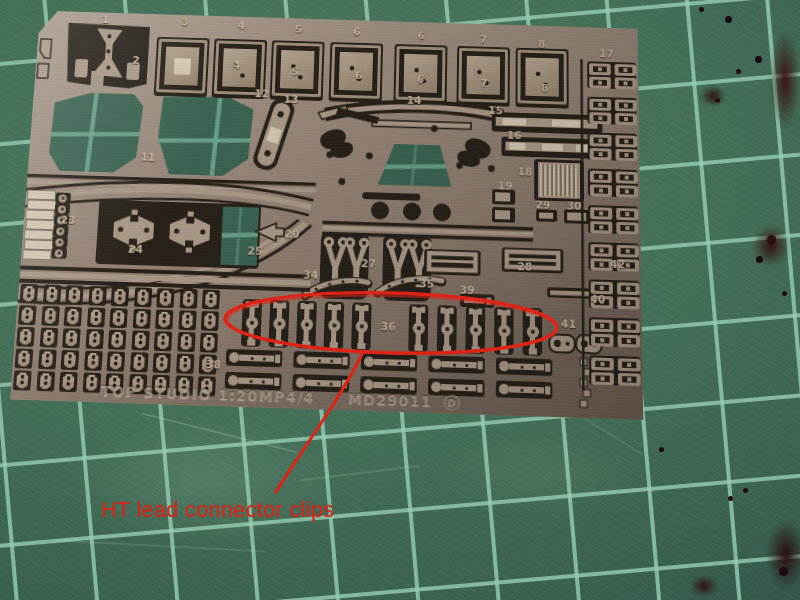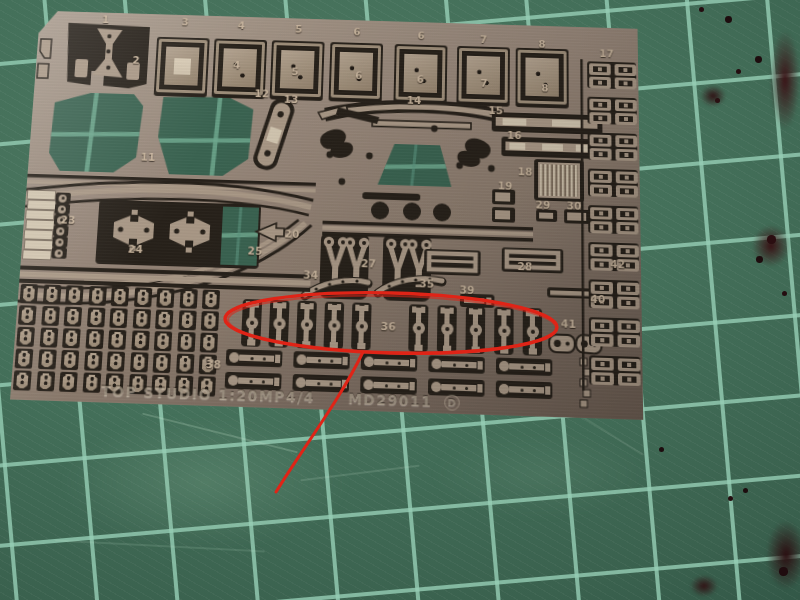--- a/index.html
+++ b/index.html
@@ -626,13 +626,14 @@
       <span class="code">MD29011</span>
       <span class="circleD">D</span>
     </div>
   </div>
 
   <svg class="anno" width="800" height="600" viewBox="0 0 800 600">
     <ellipse cx="391" cy="323" rx="166" ry="30" fill="none" stroke-width="3.4" stroke-linecap="round" style="stroke:var(--c-annotation_red,#df2417)" transform="rotate(1.5 391 323)"></ellipse>
     <ellipse cx="392" cy="324" rx="164" ry="28" fill="none" stroke-width="2" opacity=".55" style="stroke:var(--c-annotation_red,#df2417)" transform="rotate(1.5 392 324)"></ellipse>
     <path d="M363,352 C340,400 300,452 276,492" fill="none" stroke-width="3" stroke-linecap="round" style="stroke:var(--c-annotation_red,#df2417)"></path>
   </svg>
+  <div class="anno-text">HT lead connector clips</div>
 </div>
 
 </body></html>

